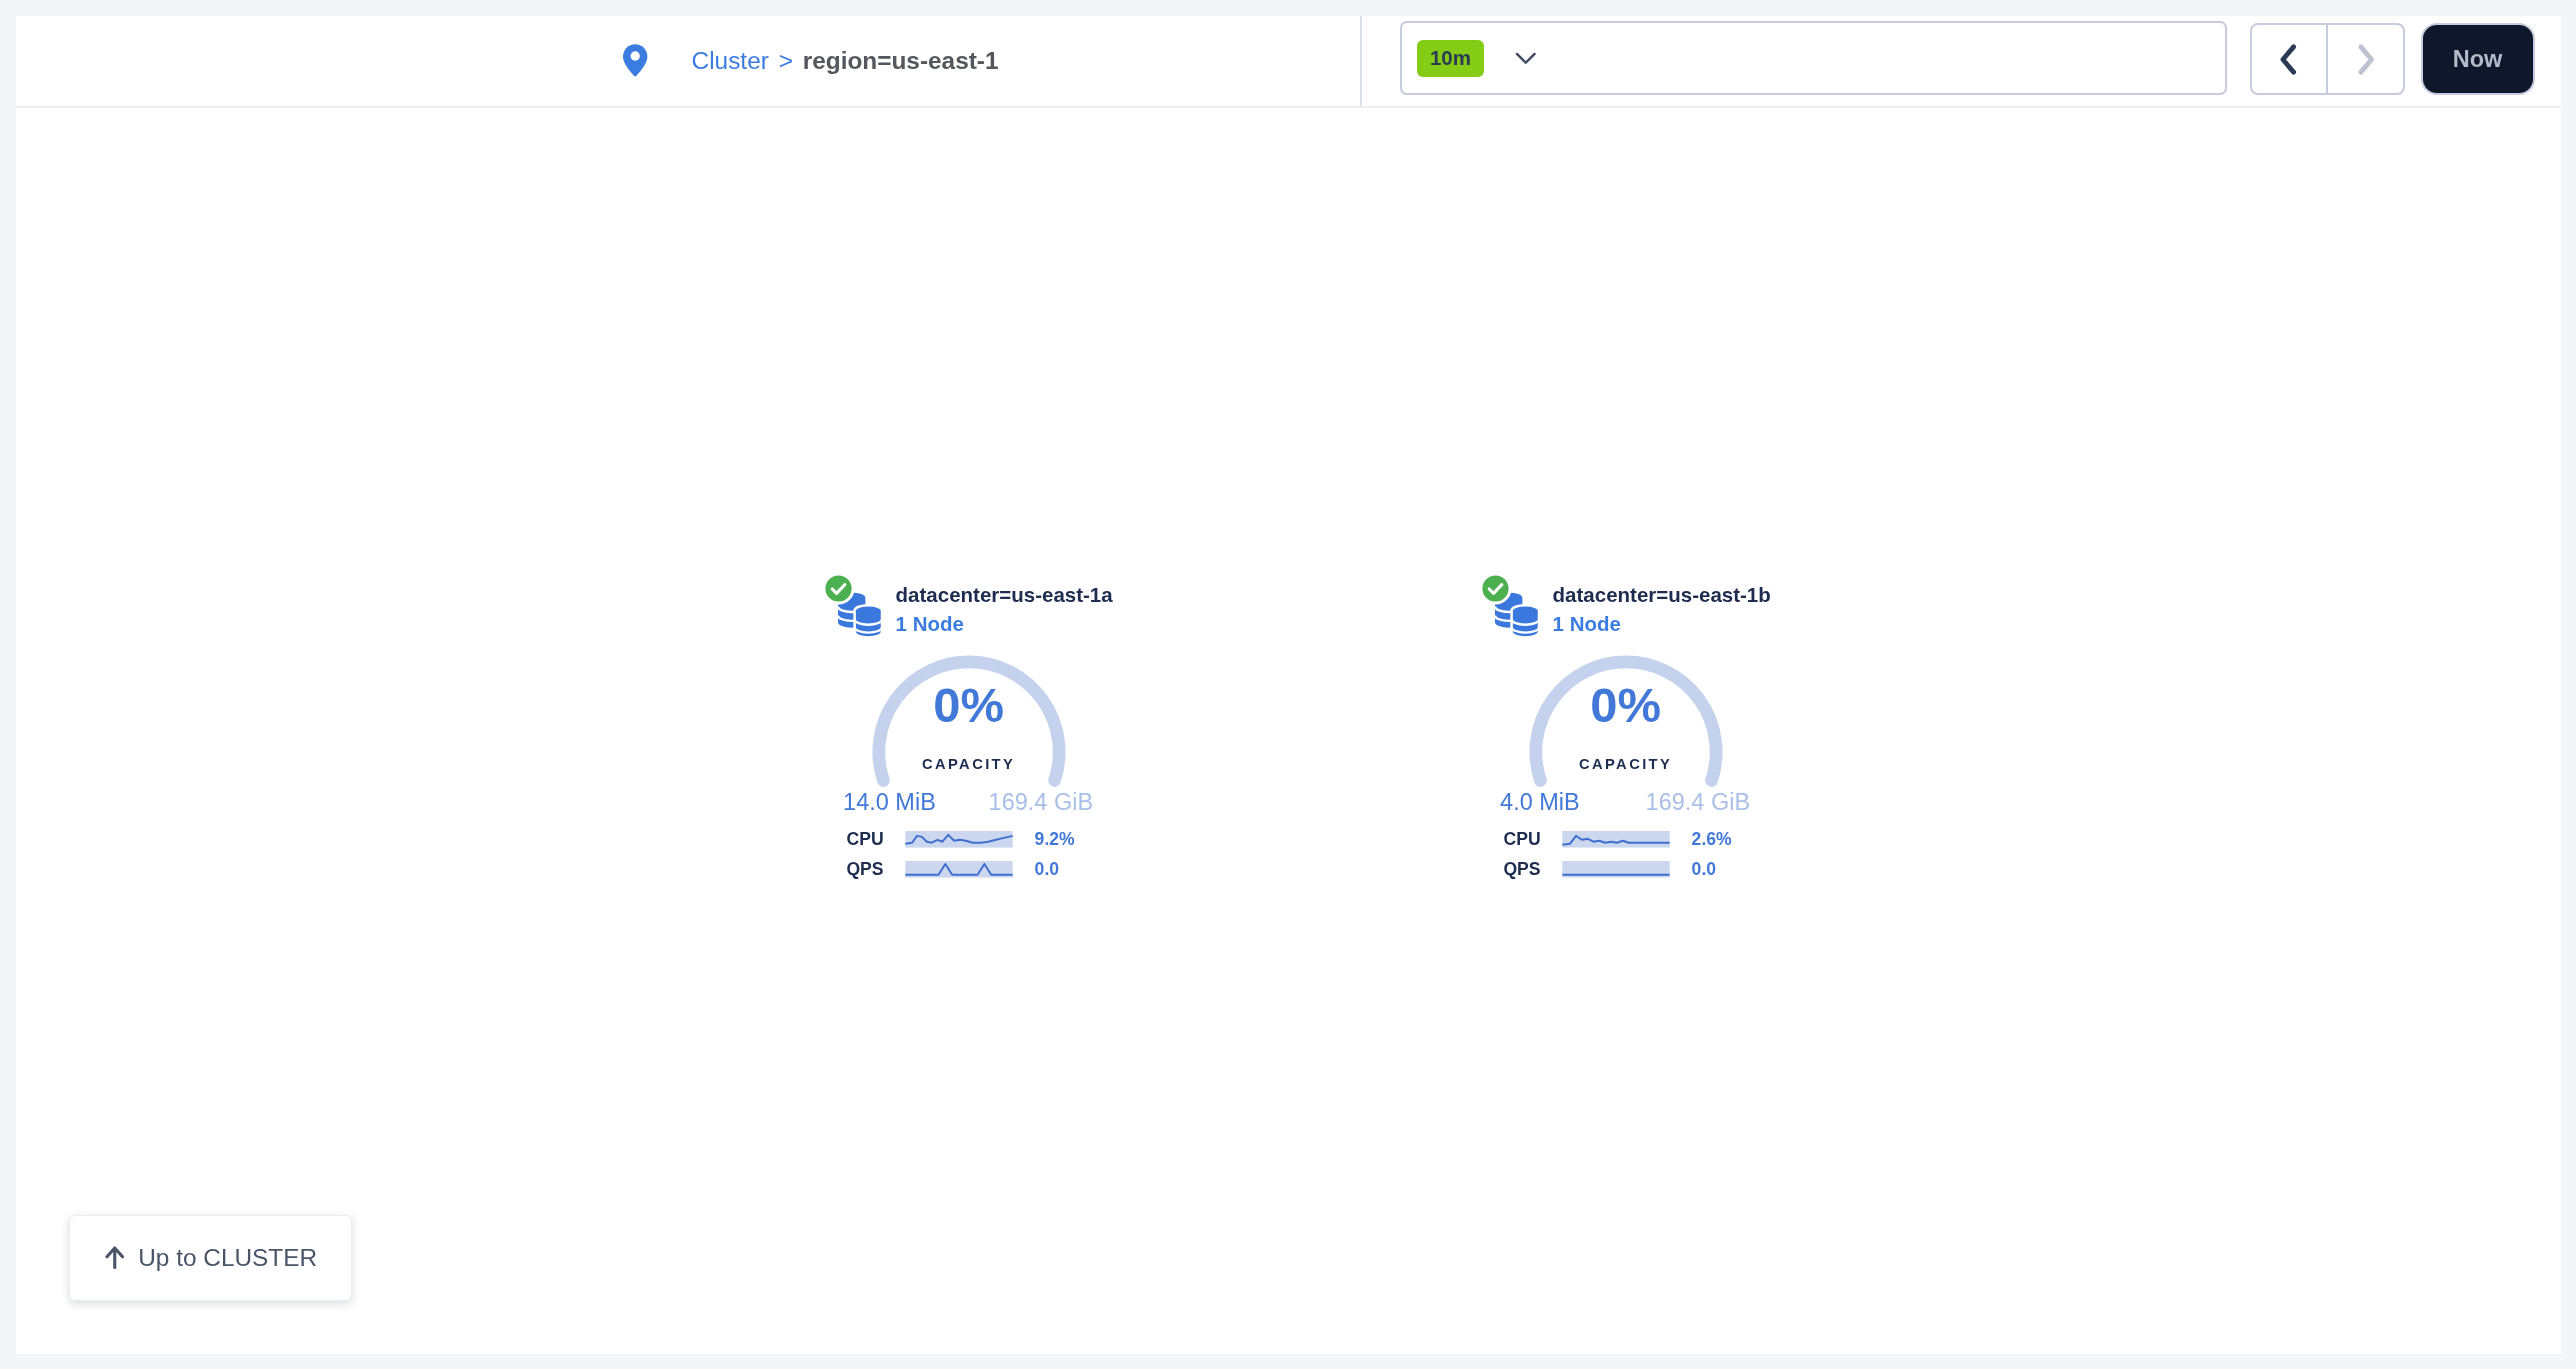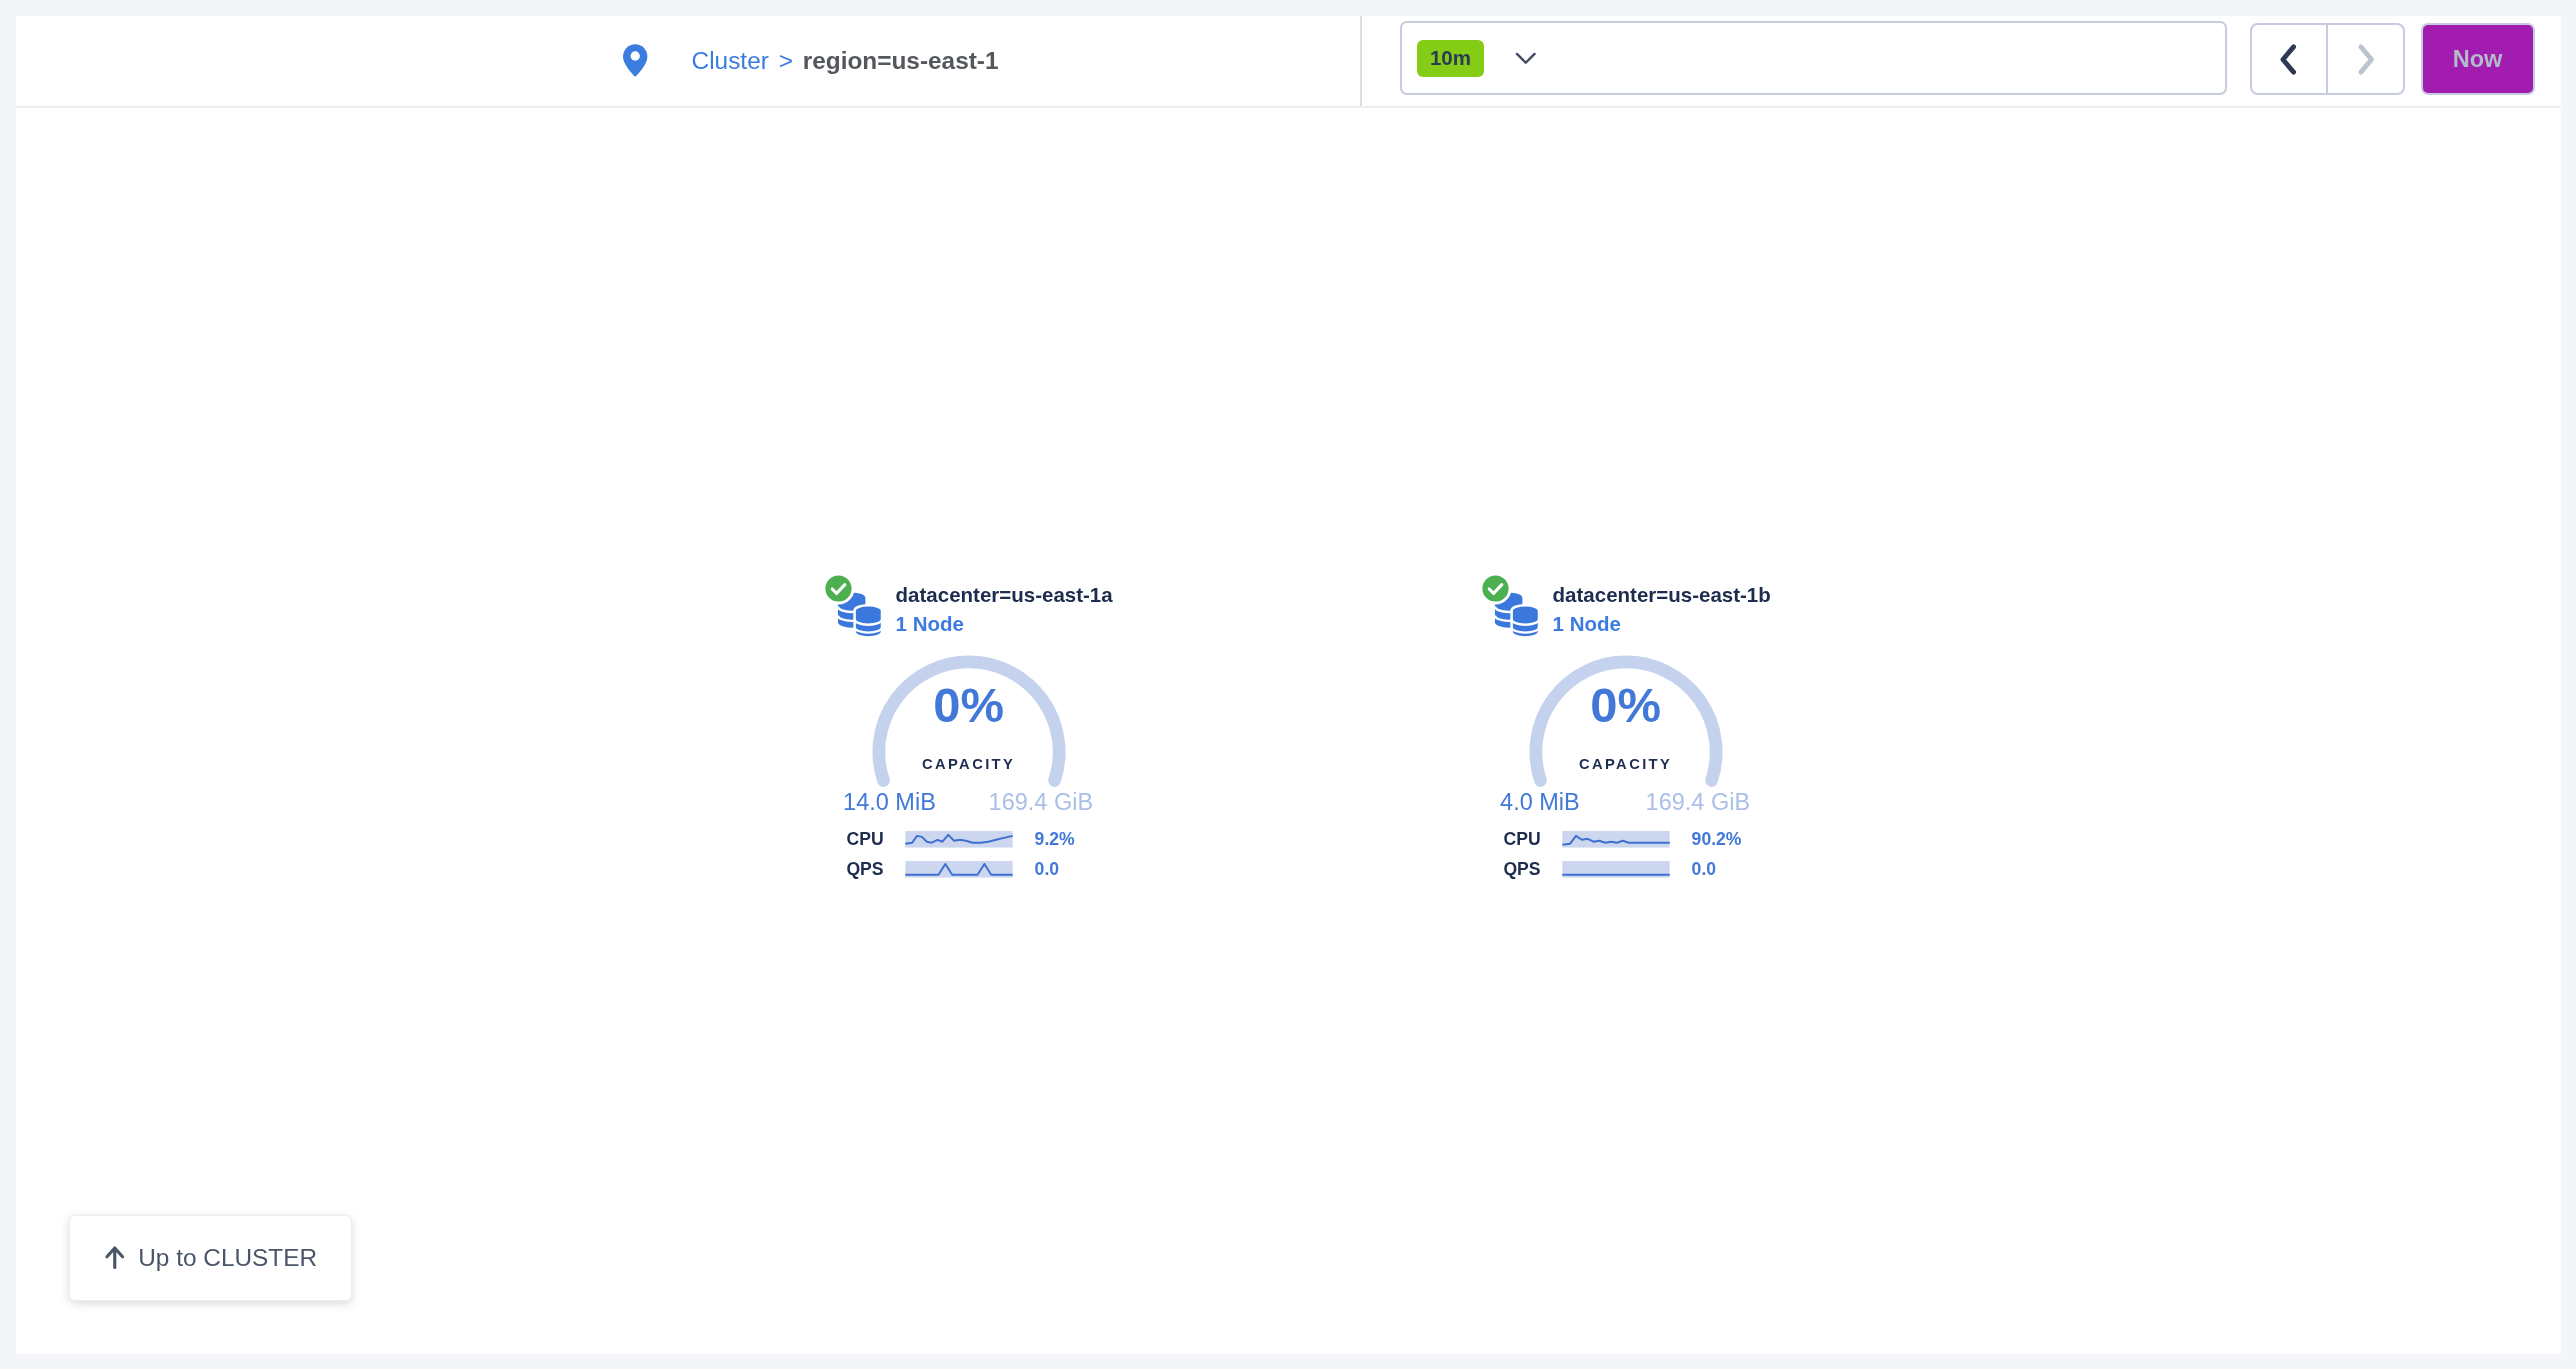--- a/index.html
+++ b/index.html
@@ -26,23 +26,23 @@
       border:2px solid var(--border,#c6ccdd);border-radius:6.8px;display:flex;align-items:center;
       padding:0 25.4px 0 15.6px;background:#fff;cursor:pointer;}
   .time-badge{background:#84cc16;border-radius:5.9px;padding:6.8px 12.7px;font-size:20.5px;font-weight:700;
       color:#2c3a55;margin-right:31px;}
   .time-label{font-size:22.5px;font-weight:700;color:var(--navy,#1d2c4f);flex:1;}
   .nav-group{position:absolute;left:2234px;top:7.8px;width:155px;height:72px;box-sizing:border-box;
       border:2px solid var(--border,#c6ccdd);border-radius:7.8px;display:flex;background:#fff;}
   .nav-cell{width:50%;display:flex;align-items:center;justify-content:center;cursor:pointer;}
   .nav-cell+.nav-cell{border-left:2px solid var(--border,#c6ccdd);}
   .now-button{position:absolute;left:2405px;top:7.8px;width:114px;height:72px;box-sizing:border-box;
-      border:2px solid var(--border,#c6ccdd);border-radius:7px;display:flex;align-items:center;
+      border:2px solid var(--border,#c6ccdd);border-radius:16px;display:flex;align-items:center;
       justify-content:center;font-size:23.5px;font-weight:700;color:var(--disabled-text,#b3bac9);
-      background:#a21caf;cursor:pointer;}
+      background:#0f172a;cursor:pointer;}
 
   
   .dc-card{position:absolute;top:556px;width:293px;height:323px;cursor:pointer;}
   .dc-check{position:absolute;left:0;top:0;z-index:2;display:flex;}
   .dc-dbicon{position:absolute;left:13.7px;top:15.6px;z-index:1;display:flex;}
   .dc-title{position:absolute;left:74px;top:11.7px;font-size:20.5px;font-weight:700;
             color:var(--navy,#1d2c4f);white-space:nowrap;}
   .dc-sub{position:absolute;left:74px;top:40px;font-size:20.5px;font-weight:700;
           color:var(--accent,#3b7ce0);cursor:pointer;}
   .gauge{position:absolute;left:49px;top:76px;width:196px;height:147px;}
@@ -221,21 +221,21 @@
 
     <div class="dc-metrics">
             <div class="metric-row">
     <span class="metric-label">CPU</span>
     <span class="metric-spark">
                 <svg width="108" height="16.6" viewBox="0 0 110 17">
                   <rect x="0" y="0" width="110" height="17" fill="#ccd7ef"></rect>
                   <polyline points="0,14 8,13 14,5 20,9 26,8 32,11 38,10 44,12 50,11 56,12 62,10 68,12 78,12 88,12 100,12 110,12" fill="none" stroke="#3e6fd0" stroke-width="2" stroke-linejoin="round"></polyline>
                 </svg>
               </span>
-    <span class="metric-value">90.2%</span>
+    <span class="metric-value">2.6%</span>
   </div>
             <div class="metric-row">
     <span class="metric-label">QPS</span>
     <span class="metric-spark">
                 <svg width="108" height="16.6" viewBox="0 0 110 17">
                   <rect x="0" y="0" width="110" height="17" fill="#ccd7ef"></rect>
                   <polyline points="0,14 110,14" fill="none" stroke="#3e6fd0" stroke-width="2" stroke-linejoin="round"></polyline>
                 </svg>
               </span>
     <span class="metric-value">0.0</span>

